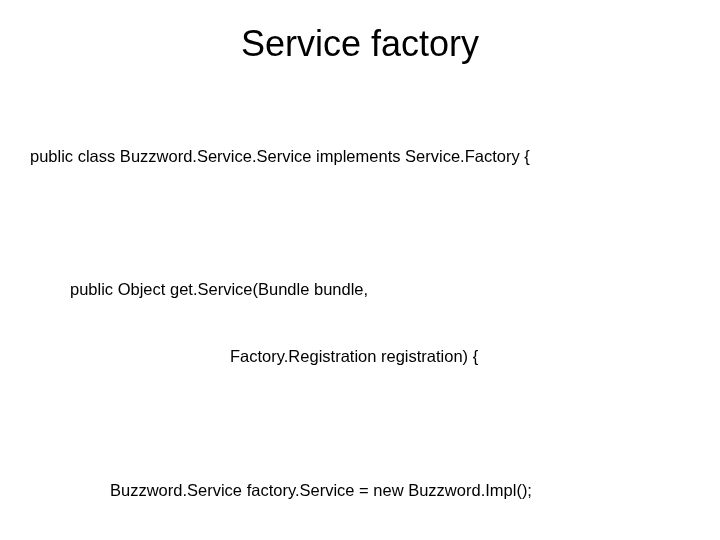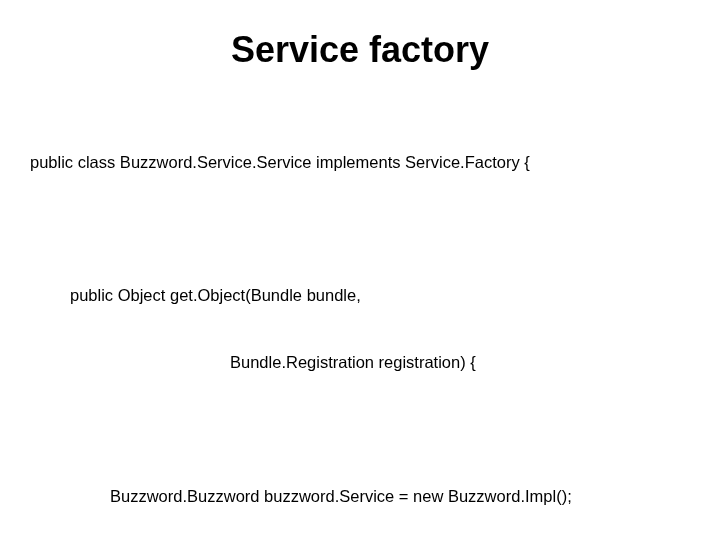--- a/index.html
+++ b/index.html
@@ -15,23 +15,23 @@
       color: #000000;
       overflow: hidden;
     }
     .slide {
       padding: 20px 30px;
       width: 100%;
       height: 100%;
     }
     .title {
       font-size: 36px;
-      font-weight: bold;
+      font-weight: normal;
       text-align: center;
-      margin-top: 9px;
+      margin-top: 3px;
       margin-bottom: 35px;
     }
     .code-block {
       font-size: 16.5px;
       line-height: 1.35;
       white-space: pre;
     }
     .line {
       display: block;
     }
@@ -40,24 +40,24 @@
     .indent3 { padding-left: 200px; }
   </style>
 </head>
 <body>
 
 <div class="slide">
   <h1 class="title">Service factory</h1>
   <div class="code-block">
     <span class="line">public class Buzzword.Service.Service implements Service.Factory {</span>
     <span class="line">&nbsp;</span>
-    <span class="line indent1">public Object get.Object(Bundle bundle,</span>
-    <span class="line indent3">Bundle.Registration registration) {</span>
+    <span class="line indent1">public Object get.Service(Bundle bundle,</span>
+    <span class="line indent3">Factory.Registration registration) {</span>
     <span class="line">&nbsp;</span>
-    <span class="line indent2">Buzzword.Buzzword buzzword.Service = new Buzzword.Impl();</span>
+    <span class="line indent2">Buzzword.Service factory.Service = new Buzzword.Impl();</span>
     
     
     
     
     
     
     
     
     
   </div>

